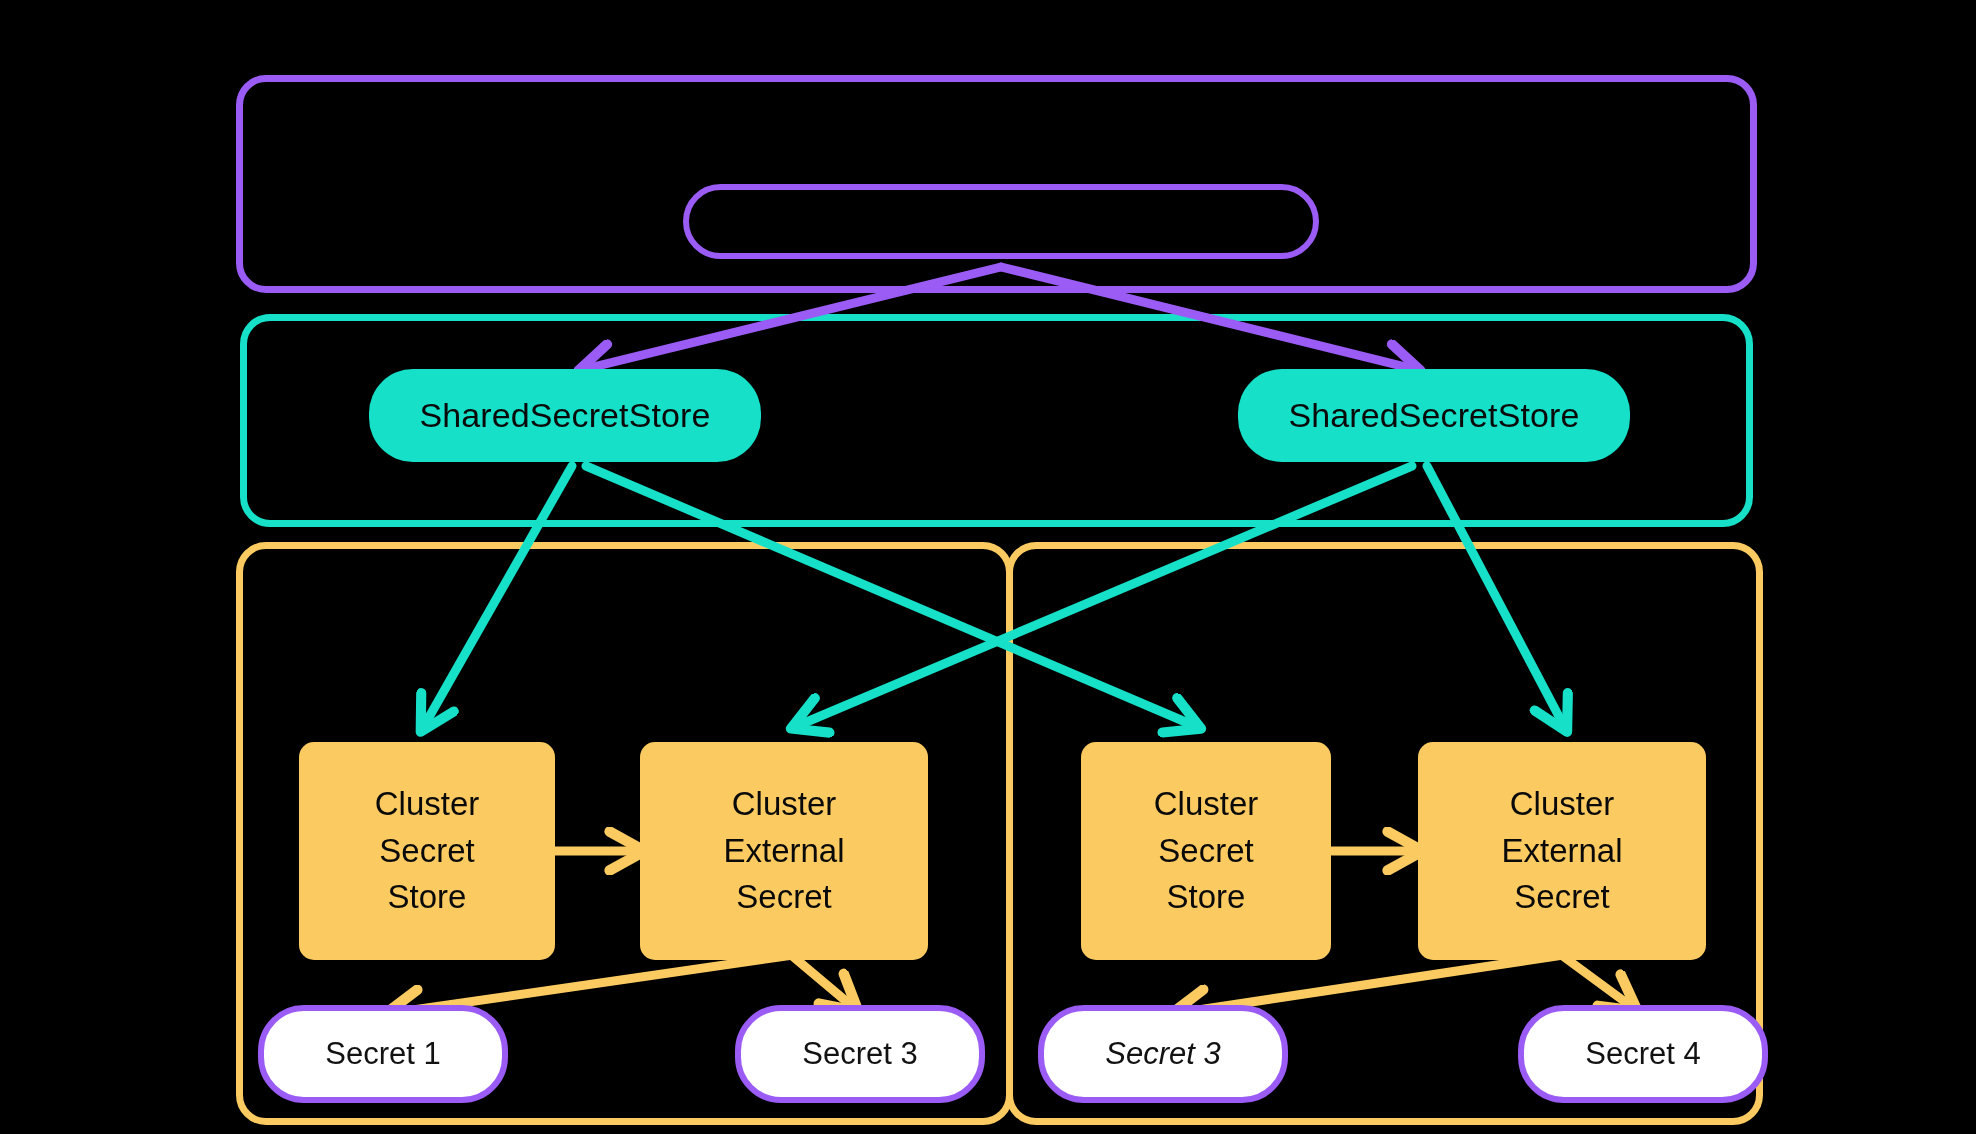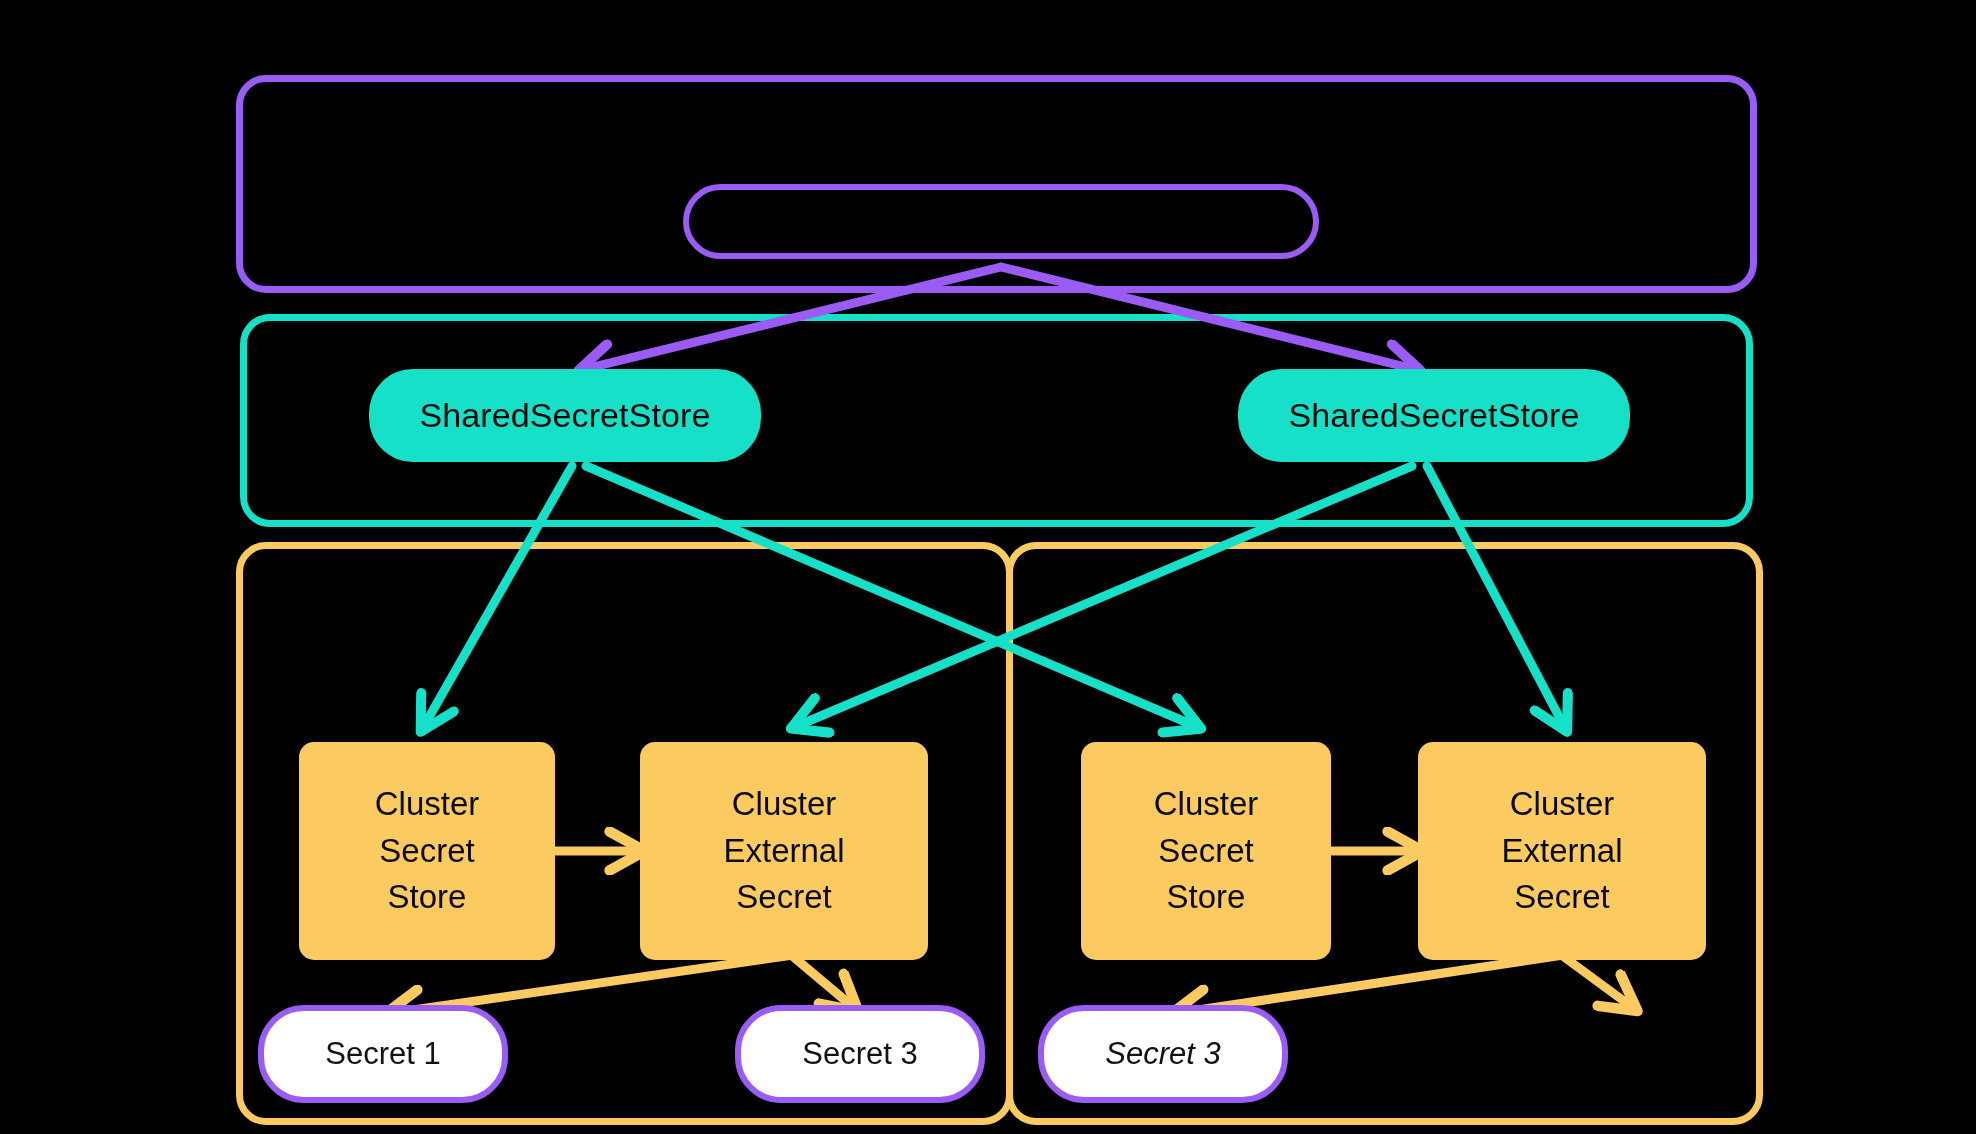--- a/index.html
+++ b/index.html
@@ -193,14 +193,15 @@
     <span class="ln">External</span>
     <span class="ln">Secret</span>
   </div>
 
   <div class="node-secret" style="left:258px; top:976px; width:250px; height:98px;">Secret 1</div>
 
   <div class="node-secret" style="left:735px; top:976px; width:250px; height:98px;">Secret 3</div>
 
   <div class="node-secret" style="left:1038px; top:976px; width:250px; height:98px;font-style:italic;">Secret 3</div>
 
+  <div class="node-secret" style="left:1518px; top:976px; width:250px; height:98px;">Secret 4</div>
 
 </div>
 
 </body></html>

